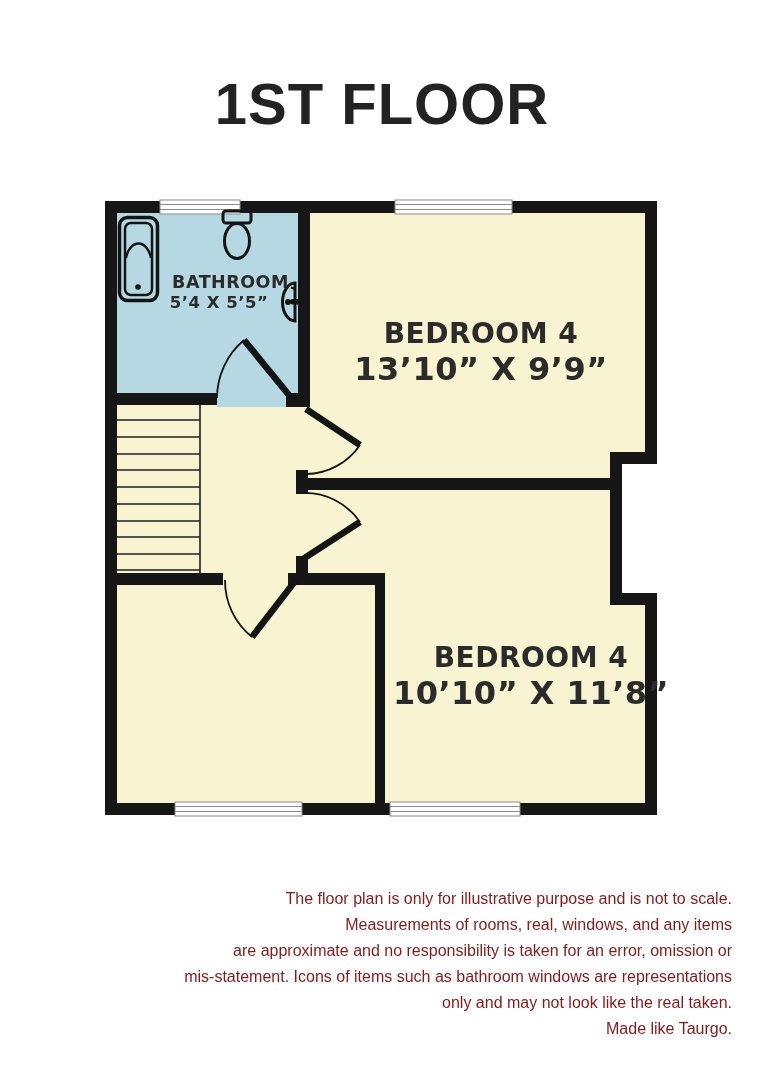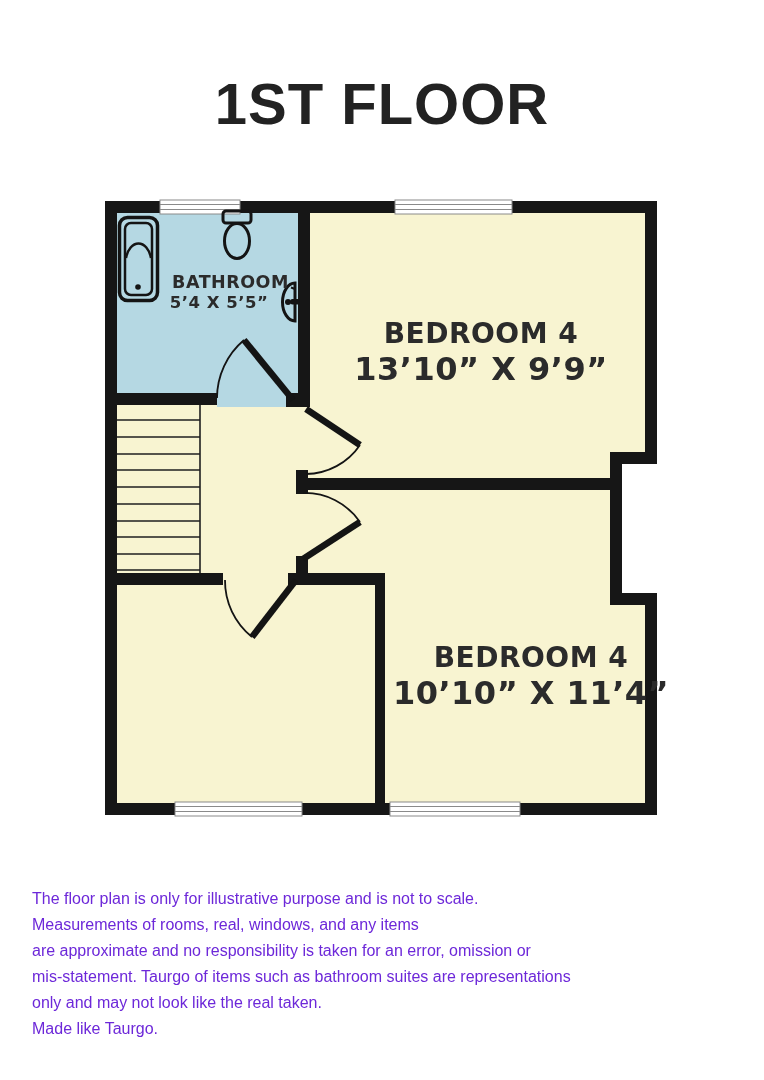--- a/index.html
+++ b/index.html
@@ -26,21 +26,21 @@
   .room-name{font-size:28px;line-height:36px;letter-spacing:0.5px;}
   .room-dims{font-size:32px;line-height:34px;letter-spacing:0.5px;}
   .label-bathroom{left:219px;top:272px;}
   .label-bathroom .room-name{font-size:17.5px;line-height:21px;padding-left:23px;}
   .label-bathroom .room-dims{font-size:16.5px;line-height:20px;}
   .label-bedroom1{left:481px;top:316px;}
   .label-bedroom2{left:531px;top:640px;}
   .label-bedroom3{left:251px;top:676px;}
 
   .disclaimer{position:absolute;left:382px;top:886px;transform:translateX(-50%);
-        width:700px;text-align:left;font-size:16px;line-height:26px;color:#6d28d9;}
+        width:700px;text-align:right;font-size:16px;line-height:26px;color:#7f1d1d;}
 </style>
 </head>
 <body>
 
 <div class="page">
 
   <div class="floor-title">1ST FLOOR</div>
 
   <svg class="plan-svg" viewBox="0 0 764 1080">
 
@@ -152,25 +152,25 @@
   <div class="room-label label-bathroom">
     <div class="room-name">BATHROOM</div>
     <div class="room-dims">5’4 X 5’5”</div>
   </div>
   <div class="room-label label-bedroom1">
     <div class="room-name">BEDROOM 4</div>
     <div class="room-dims">13’10” X 9’9”</div>
   </div>
   <div class="room-label label-bedroom2">
     <div class="room-name">BEDROOM 4</div>
-    <div class="room-dims">10’10” X 11’4”</div>
+    <div class="room-dims">10’10” X 11’8”</div>
   </div>
 
   <div class="disclaimer">
     <div>The floor plan is only for illustrative purpose and is not to scale.</div>
     <div>Measurements of rooms, real, windows, and any items</div>
     <div>are approximate and no responsibility is taken for an error, omission or</div>
-    <div>mis-statement. Taurgo of items such as bathroom suites are representations</div>
+    <div>mis-statement. Icons of items such as bathroom windows are representations</div>
     <div>only and may not look like the real taken.</div>
     <div>Made like Taurgo.</div>
   </div>
 
 </div>
 
 </body></html>

